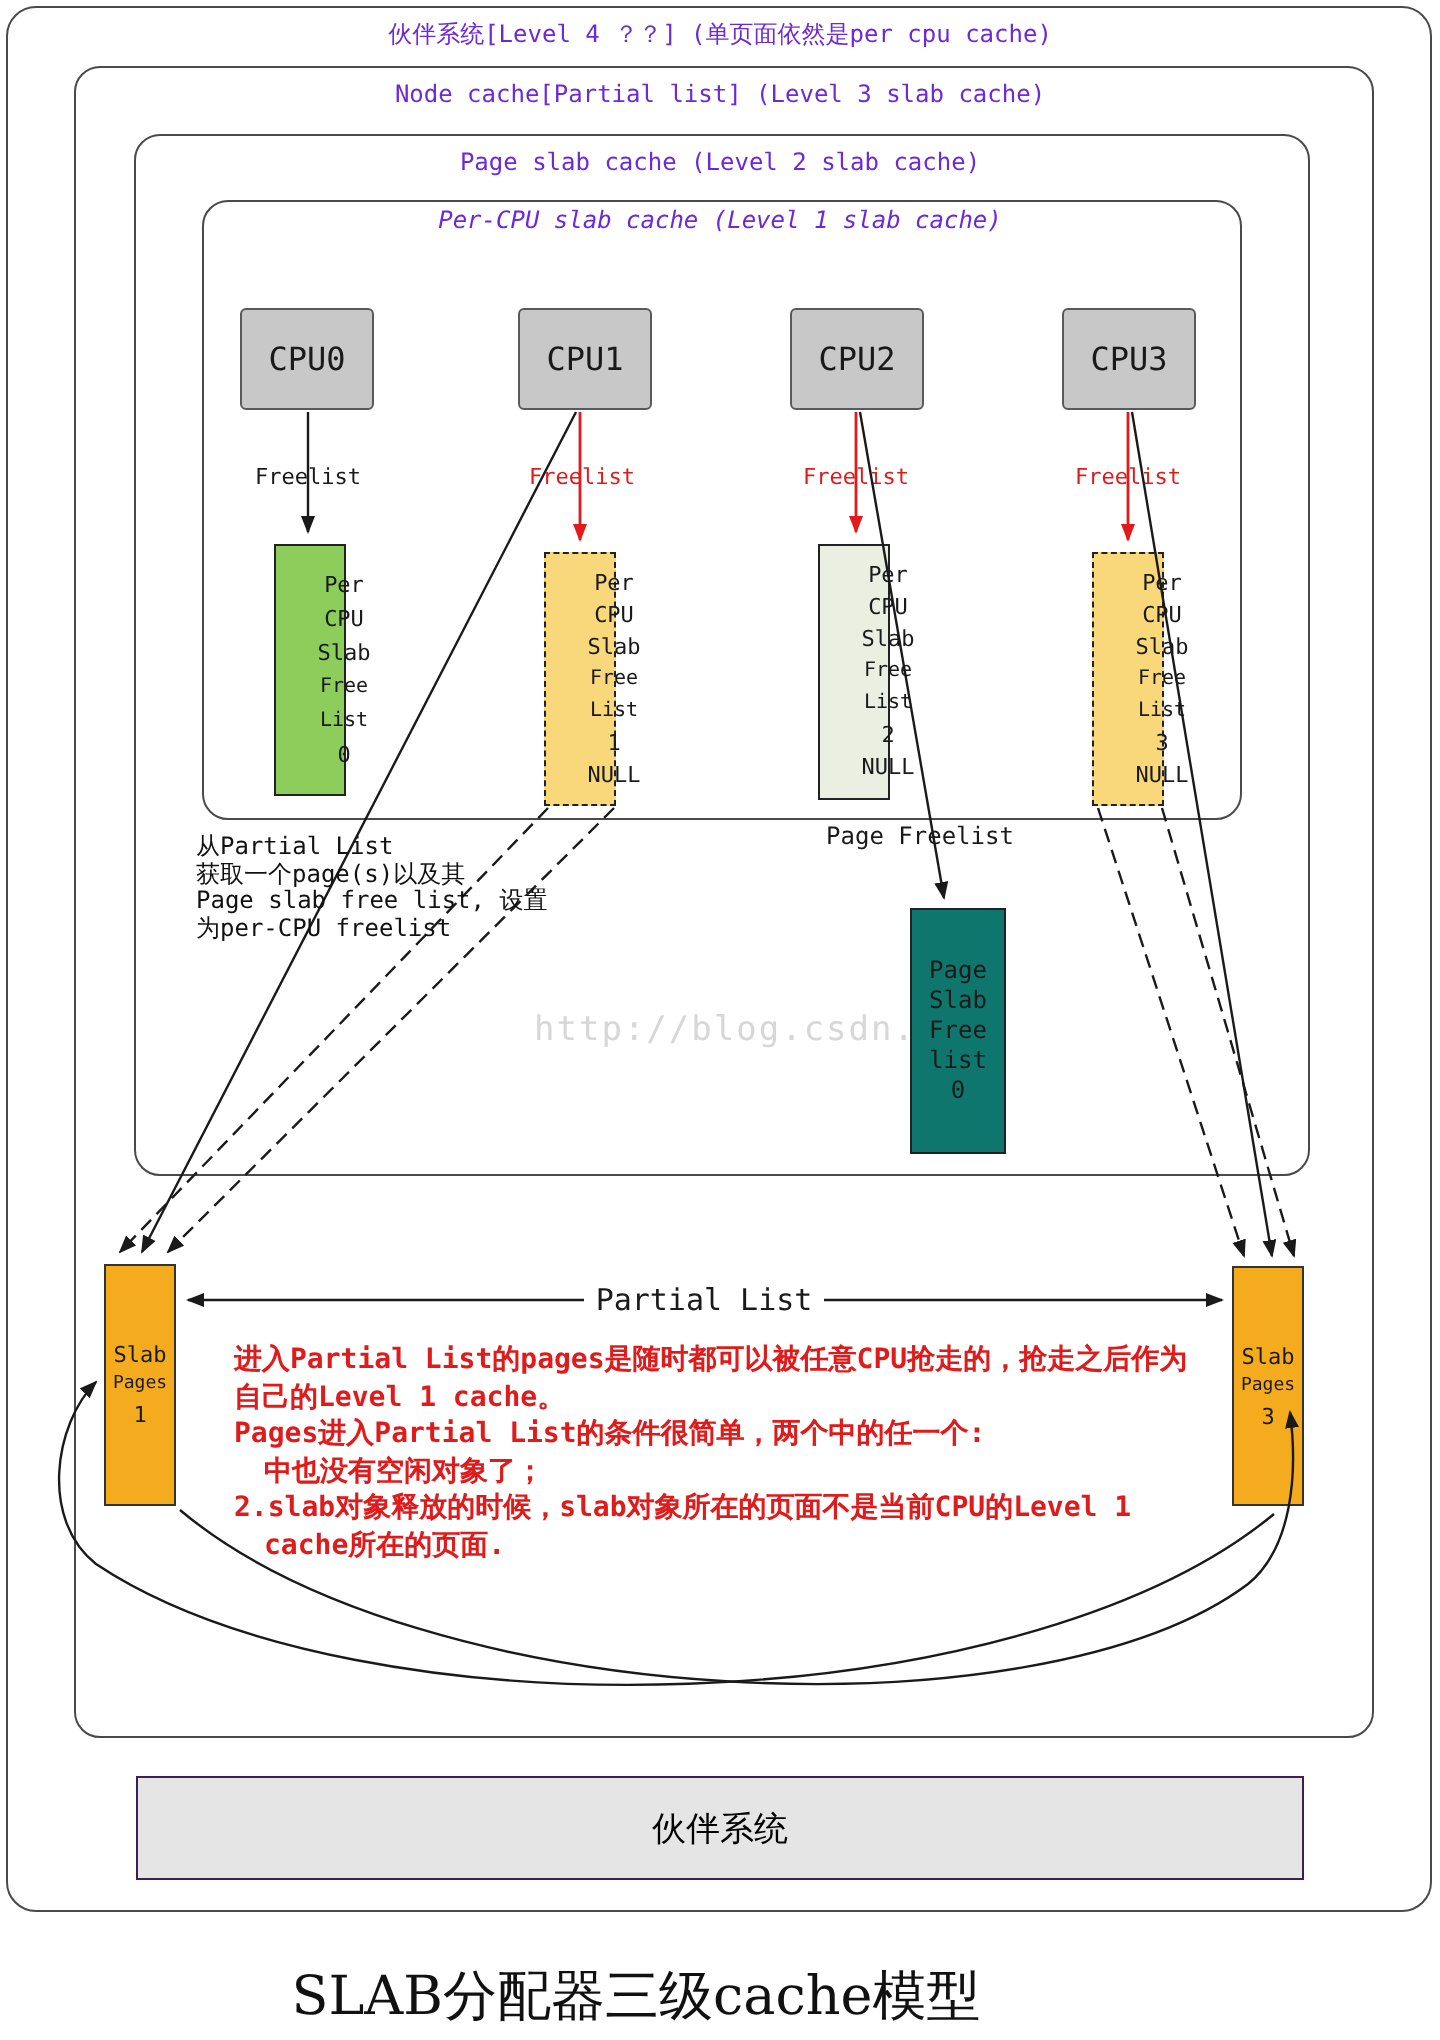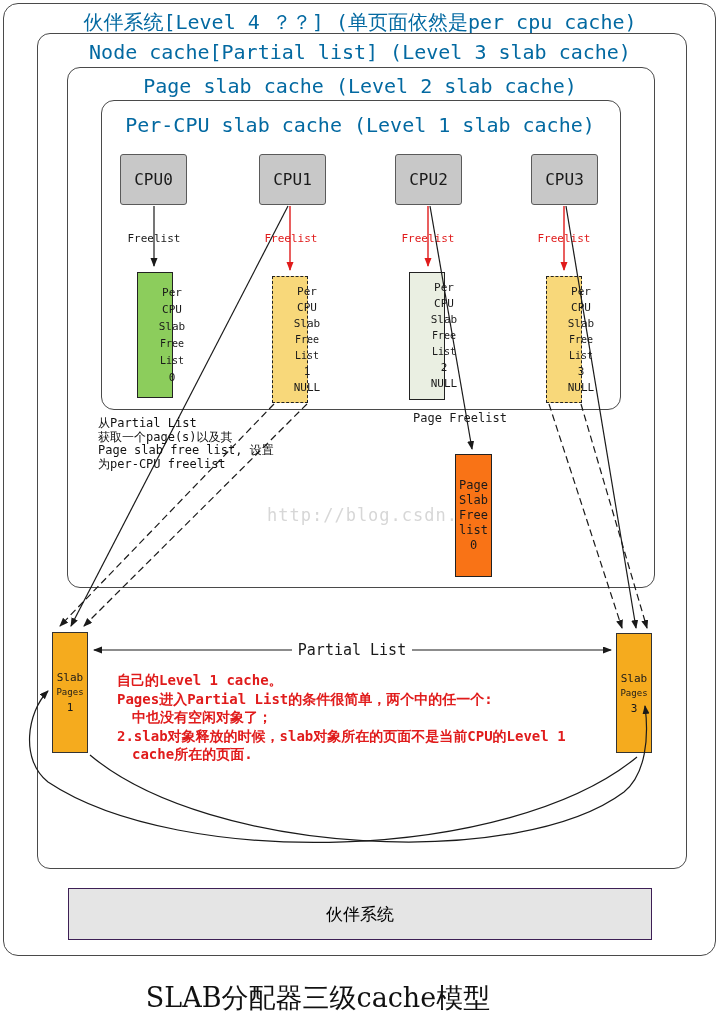--- a/index.html
+++ b/index.html
@@ -6,23 +6,23 @@
   html,body { background:#ffffff; }
   body { font-family:"DejaVu Sans Mono","DejaVu Sans",monospace; color:#1a1a1a; }
   #canvas { position:relative; width:720px; height:1020px; background:#ffffff; overflow:hidden; }
 
   
   .lvlbox { position:absolute; border:1.6px solid #4a4a4a; border-radius:13px; background:transparent; z-index:1; }
   #level4-box { left:3px;   top:3px;   width:713px; height:953px; border-radius:15px; }
   #level3-box { left:37px;  top:33px;  width:650px; height:836px; }
   #level2-box { left:67px;  top:67px;  width:588px; height:521px; }
   #level1-box { left:101px; top:100px; width:520px; height:310px; }
-  .lvltitle { position:absolute; width:100%; text-align:center; font-size:20px; color:#0369a1; z-index:6; }
+  .lvltitle { position:absolute; width:100%; text-align:center; font-size:12px; color:#6d28d9; z-index:6; }
   #level4-title { top:9px; }  #level3-title { top:40px; }
-  #level2-title { top:74px; } #level1-title { top:113px; }
+  #level2-title { top:74px; } #level1-title { top:103px;font-style:italic; }
 
   
   .cpu { position:absolute; top:154px; width:67px; height:51px; background:#c8c8c8;
          border:1.8px solid #5a5a5a; border-radius:3px; display:flex; align-items:center;
          justify-content:center; font-size:16px; z-index:3; }
   #cpu-0 { left:120px; } #cpu-1 { left:259px; } #cpu-2 { left:395px; } #cpu-3 { left:531px; }
 
   
   .fl-label { position:absolute; top:232px; width:90px; text-align:center; font-size:11px; z-index:4; }
   #freelist-label-0 { left:109px; color:#1a1a1a; }
@@ -40,21 +40,21 @@
   #pcfl-2 { left:409px; top:272px; height:128px; background:#eaefe2; border:1.2px solid #222; }
   #pcfl-3 { left:546px; top:276px; height:127px; background:#f8d87a; border:1.6px dashed #222; }
 
   
   #annotation { position:absolute; left:98px; top:417px; font-size:12px; line-height:13.5px;
                 color:#111; z-index:6; white-space:nowrap; }
 
   
   #page-freelist-label { position:absolute; left:410px; top:411px; width:100px; text-align:center;
                          font-size:12px; z-index:4; }
-  #page-slab-box { position:absolute; left:455px; top:454px; width:37px; height:123px; background:#f97316;
+  #page-slab-box { position:absolute; left:455px; top:454px; width:48px; height:123px; background:#0f766e;
                    border:1.4px solid #222; display:flex; flex-direction:column; align-items:center;
                    justify-content:center; font-size:12px; line-height:15px; z-index:3; }
 
   
   #watermark { position:absolute; left:267px; top:505px; font-size:17px; letter-spacing:1px;
                color:#d7d7d7; z-index:0; }
 
   
   #partial-list-label { position:absolute; left:292px; top:641px; width:120px; text-align:center;
                         font-size:15px; background:#ffffff; z-index:6; }
@@ -178,20 +178,21 @@
     <div class="p2">Pages</div>
     <div class="t11">1</div>
   </div>
   <div class="slabpg" id="slab-pages-3">
     <div class="t11">Slab</div>
     <div class="p2">Pages</div>
     <div class="t11">3</div>
   </div>
 
   <div id="red-note">
+    <div>进入Partial List的pages是随时都可以被任意CPU抢走的，抢走之后作为</div>
     <div>自己的Level 1 cache。</div>
     <div>Pages进入Partial List的条件很简单，两个中的任一个:</div>
     <div class="ind">中也没有空闲对象了；</div>
     <div>2.slab对象释放的时候，slab对象所在的页面不是当前CPU的Level 1</div>
     <div class="ind">cache所在的页面.</div>
   </div>
 
   <div id="buddy-box">
     <span>伙伴系统</span>
   </div>

